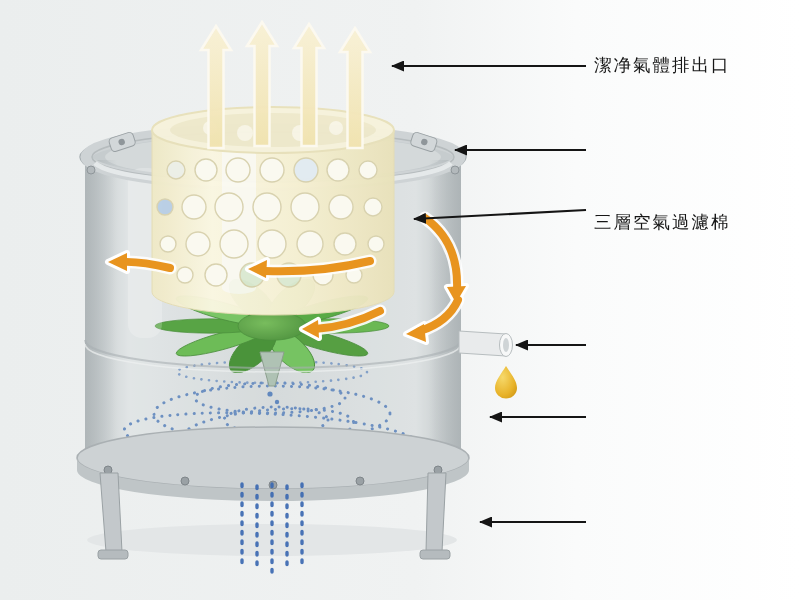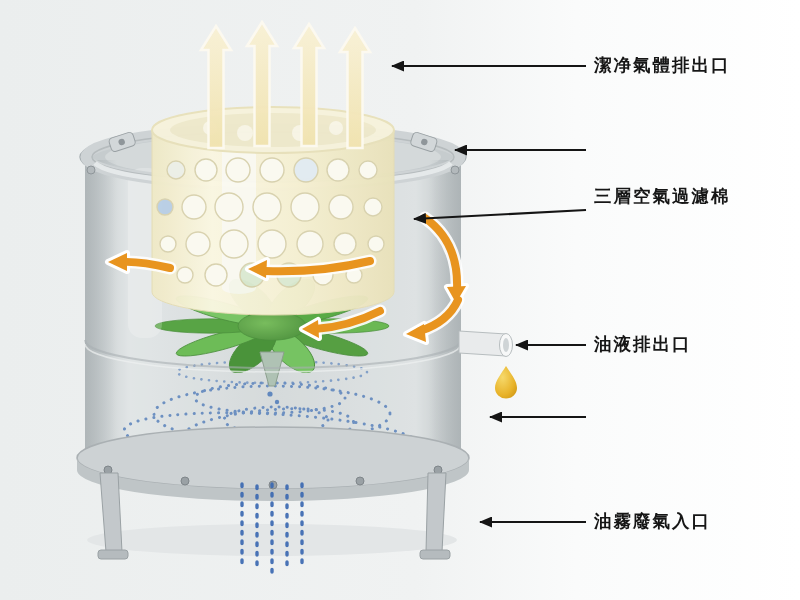--- a/index.html
+++ b/index.html
@@ -5,21 +5,21 @@
   *{margin:0;padding:0;box-sizing:border-box}
   html,body{width:800px;height:600px;overflow:hidden}
   body{
     background:linear-gradient(90deg,#ebeeee 0%,#f0f2f2 52%,#fafbfb 72%,#ffffff 100%);
     font-family:"DejaVu Sans","Liberation Sans",sans-serif;
   }
   .stage{position:relative;width:800px;height:600px}
   svg.layer{position:absolute;left:0;top:0}
   .label{
     position:absolute;left:594px;
-    font-size:17.5px;font-weight:700;letter-spacing:2px;
+    font-size:17.5px;font-weight:400;letter-spacing:2px;
     color:#161616;white-space:nowrap;line-height:1.3;
   }
 </style>
 </head>
 <body>
 
 <div class="stage">
 
   <svg class="layer" width="800" height="600" viewBox="0 0 800 600">
     <defs>
@@ -244,17 +244,15 @@
       <line x1="392" y1="66" x2="586" y2="66" marker-start="url(#ah)"></line>
       <line x1="455" y1="150" x2="586" y2="150" marker-start="url(#ah)"></line>
       <line x1="414" y1="219" x2="586" y2="210" marker-start="url(#ah)"></line>
       <line x1="516" y1="345" x2="586" y2="345" marker-start="url(#ah)"></line>
       <line x1="490" y1="417" x2="586" y2="417" marker-start="url(#ah)"></line>
       <line x1="480" y1="522" x2="586" y2="522" marker-start="url(#ah)"></line>
     </g>
   </svg>
 
   <div class="label" style="top:54px">潔净氣體排出口</div>
-  <div class="label" style="top:185px">三層空氣過濾棉</div>
-  <div class="label" style="top:333px">油液排出口</div>
-  <div class="label" style="top:510px">油霧廢氣入口</div>
+  <div class="label" style="top:211px">三層空氣過濾棉</div>
 
 </div>
 
 </body></html>

